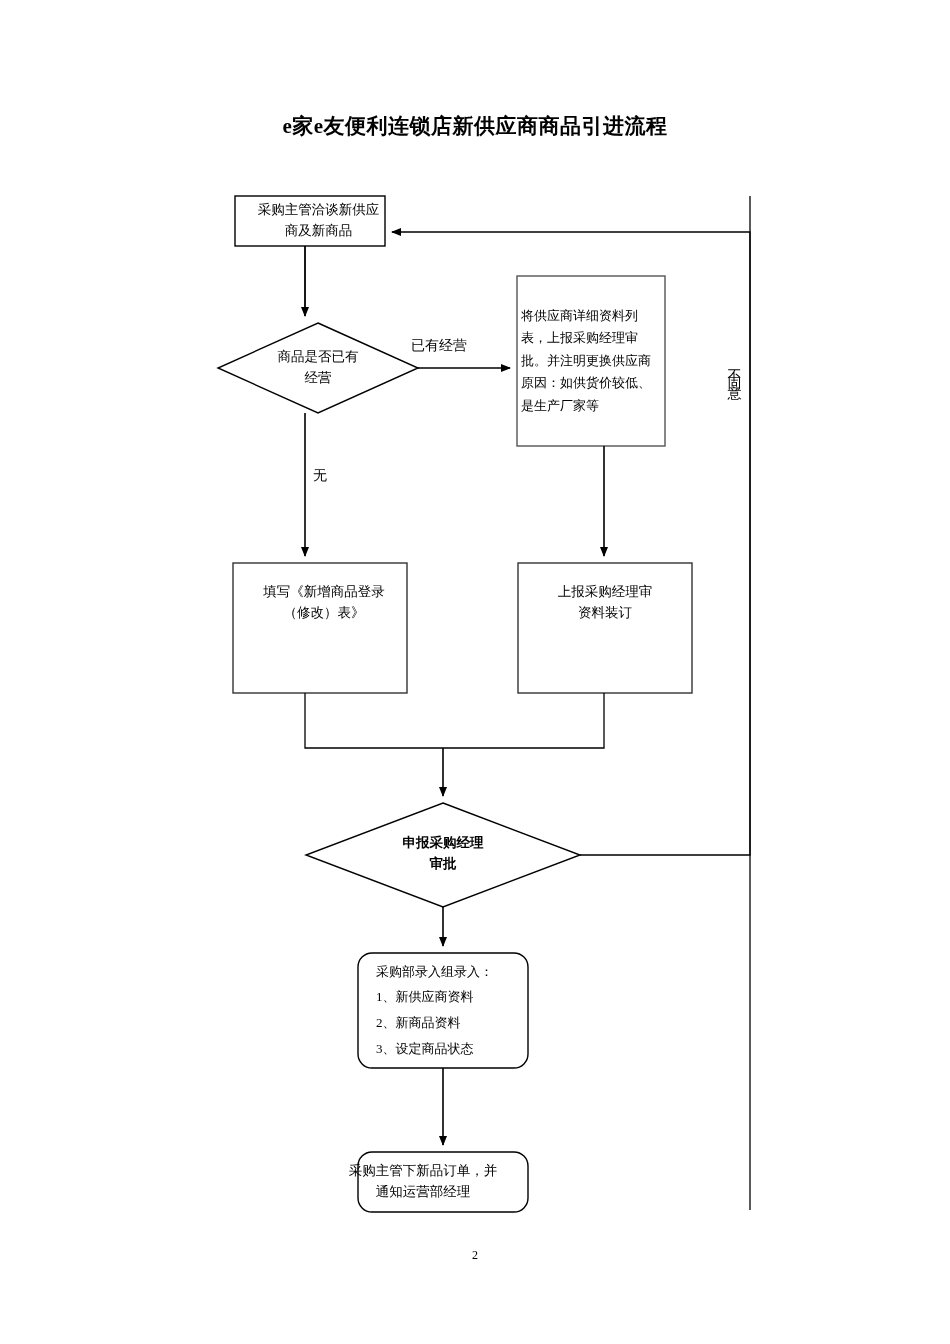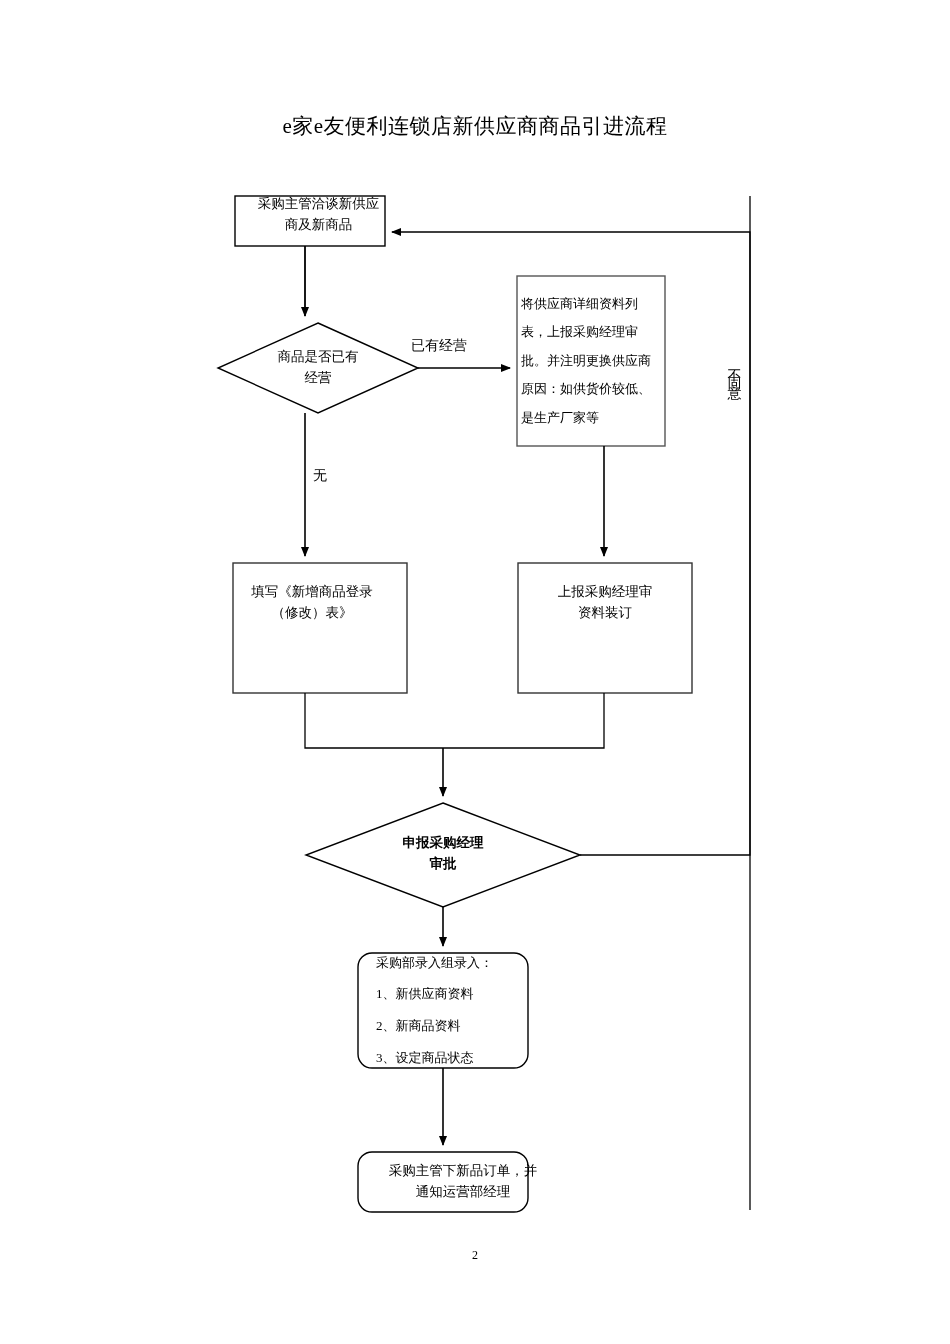--- a/index.html
+++ b/index.html
@@ -25,73 +25,72 @@
     width: 950px;
     height: 1344px;
   }
   .doc-title {
     position: absolute;
     left: 0;
     top: 112px;
     width: 950px;
     text-align: center;
     font-size: 21px;
-    font-weight: normal;
+    font-weight: bold;
     letter-spacing: 0.5px;
     font-family: "Liberation Serif", "DejaVu Serif", serif;
   }
   .node-text {
     position: absolute;
     display: flex;
     flex-direction: column;
     justify-content: center;
     align-items: center;
     text-align: center;
     font-size: 13.5px;
     line-height: 1.55;
     font-family: "Liberation Serif", "DejaVu Serif", serif;
     pointer-events: none;
   }
   .node-text.left-align {
     align-items: flex-start;
     text-align: right;
-    gap: 6px;
   }
   .node-text .line { white-space: nowrap; }
 
   
-  #box-intake-text { left: 236px; top: 191px; width: 165px; height: 48px; justify-content: center; }
+  #box-intake-text { left: 236px; top: 197px; width: 165px; height: 48px; justify-content: center; }
 
   
   #dec-existing-text { left: 238px; top: 340px; width: 160px; height: 56px; }
 
   
   #box-supplier-list-text {
     left: 521px; top: 282px; width: 142px; height: 158px;
     font-size: 13px; line-height: 1.72;
   }
 
   
-  #box-new-item-form-text { left: 228px; top: 578px; width: 168px; height: 50px; }
+  #box-new-item-form-text { left: 240px; top: 578px; width: 168px; height: 50px; }
 
   
   #box-bind-docs-text { left: 521px; top: 578px; width: 168px; height: 50px; }
 
   
   #dec-approval-text { left: 363px; top: 826px; width: 160px; height: 56px; font-weight: bold; }
 
   
   #box-data-entry-text {
     left: 368px; top: 960px; width: 150px; height: 100px;
     font-size: 13px; line-height: 1.2;
   }
   #box-data-entry-text .line { margin: 5px 8px; }
 
   
-  #box-order-text { left: 384px; top: 1158px; width: 158px; height: 48px; }
+  #box-order-text { left: 344px; top: 1158px; width: 158px; height: 48px; }
 
   
   .edge-label {
     position: absolute;
     font-size: 14px;
     font-family: "Liberation Serif", "DejaVu Serif", serif;
     white-space: nowrap;
     pointer-events: none;
   }
   #label-existing { left: 411px; top: 337px; }

